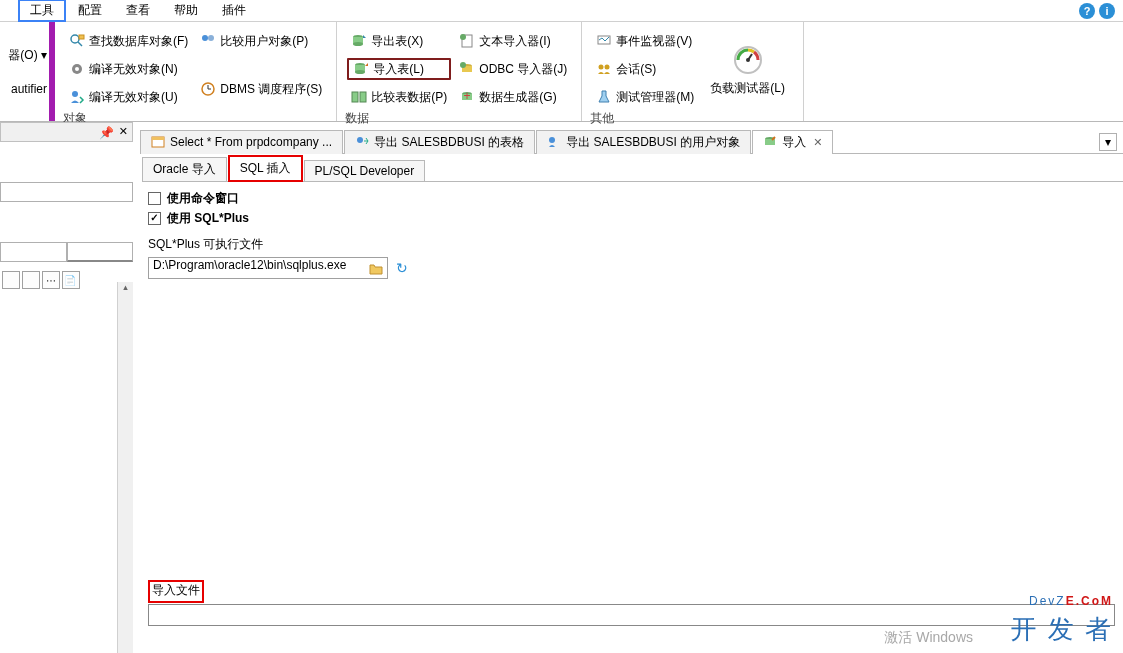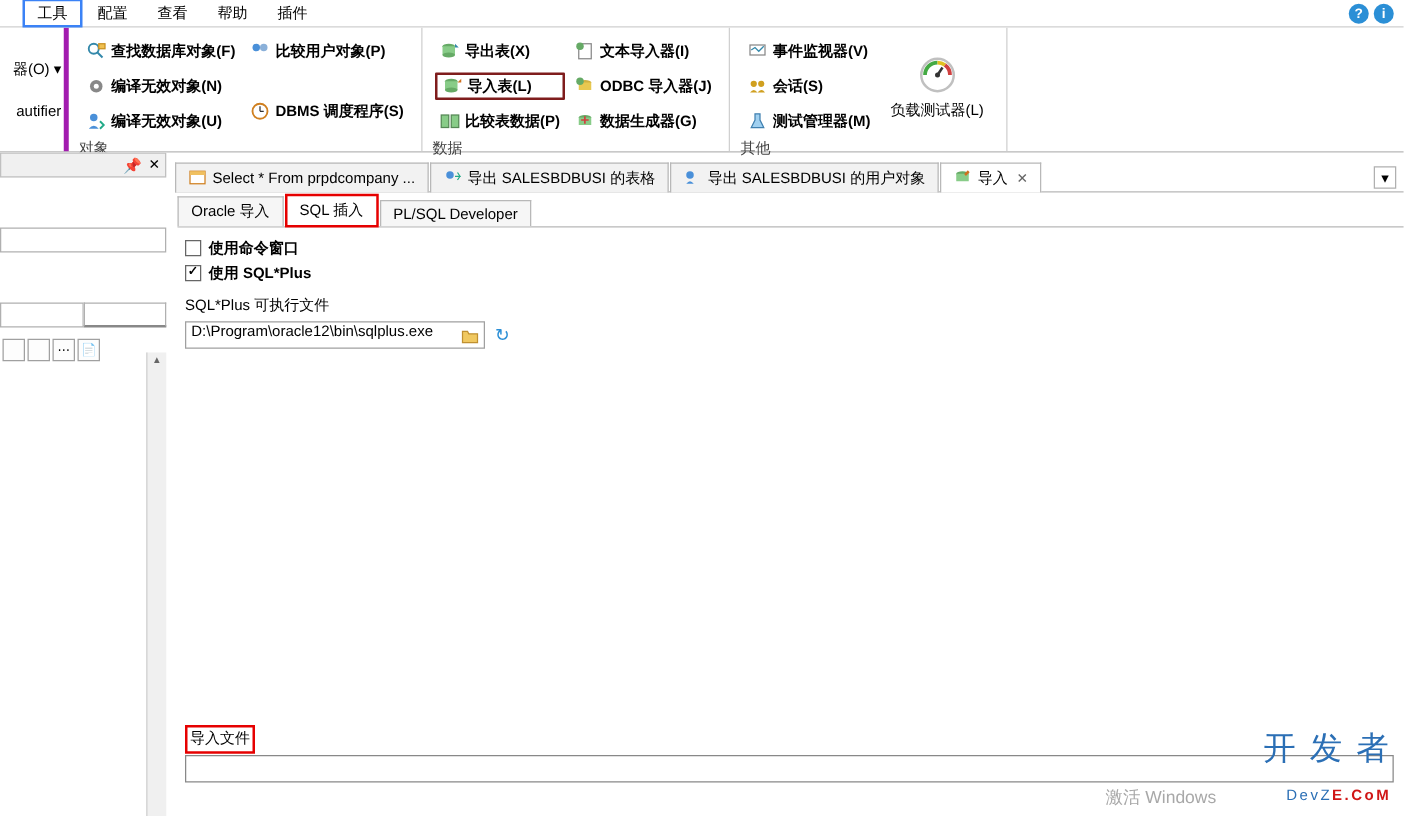--- a/index.html
+++ b/index.html
@@ -7,25 +7,25 @@
 
 
 .menubar { height: 22px; background: #fff; border-bottom: 1px solid #d0d0d0; display: flex; align-items: center; padding-left: 18px; position: relative; }
 .menubar .menu-item { padding: 3px 12px; cursor: default; }
 .menubar .menu-item.active { border: 2px solid #3b82f6; padding: 1px 10px; }
 .menubar .help-icons { position: absolute; right: 8px; top: 3px; display: flex; gap: 4px; }
 .help-icons .hi { width: 16px; height: 16px; border-radius: 50%; background: #2b8fd6; color:#fff; font-weight:bold; display:flex; align-items:center; justify-content:center; font-size:11px;}
 
 
 .ribbon { height: 100px; background: #fff; border-bottom: 1px solid #b8b8b8; display: flex; align-items: stretch; }
-.ribbon-left-trunc { width: 55px; display:flex; flex-direction:column; justify-content:center; align-items:flex-end; padding-right:2px; gap:18px; border-right:4px solid #a21caf;}
+.ribbon-left-trunc { width: 55px; display:flex; flex-direction:column; justify-content:center; align-items:flex-end; padding-right:2px; gap:18px; border-right:6px solid #a21caf;}
 .ribbon-left-trunc .lbl { color:#000; font-size:12px;}
 .ribbon-group { border-right: 1px solid #d0d0d0; padding: 4px 8px 2px 8px; display:flex; flex-direction:column; }
 .ribbon-group .items { flex:1; display:flex; }
-.ribbon-group .col { display:flex; flex-direction:column; gap:6px; padding:4px 2px 0 2px;font-weight:bold; }
+.ribbon-group .col { display:flex; flex-direction:column; gap:6px; padding:4px 2px 0 2px; }
 .ribbon-group .grp-title { font-size:12px; color:#444; padding-top:2px;}
 .ribbon-btn { display:flex; align-items:center; gap:4px; padding:1px 4px; white-space:nowrap; height:22px;}
 .ribbon-btn.highlight { border:2px solid #7f1d1d; border-radius:1px; }
 .ribbon-icon { width:16px; height:16px; display:inline-flex; align-items:center; justify-content:center; }
 .bigbtn { display:flex; flex-direction:column; align-items:center; justify-content:center; padding:6px 10px 0 10px; gap:4px;}
 .bigbtn .bigicon { width:32px; height:32px; }
 
 
 .leftpanel { position:absolute; left:0; top:122px; width:133px; height: 531px; background:#fff; }
 .lp-header { height:20px; border:1px solid #c0c0c0; background:#f0f0f0; position:relative;}
@@ -368,15 +368,15 @@
   </div>
 </div>
 
 <div class="import-sec">
   <span class="import-lbl">导入文件</span>
   <div class="import-input"></div>
 </div>
 
 <div class="wm">
   <div class="act">激活 Windows</div>
+  <div class="l1"><span>DevZ</span><span class="red">E.CoM</span></div>
   <div class="l1">开 发 者</div>
-  <div class="l1"><span>DevZ</span><span class="red">E.CoM</span></div>
 </div>
 
 </body></html>

